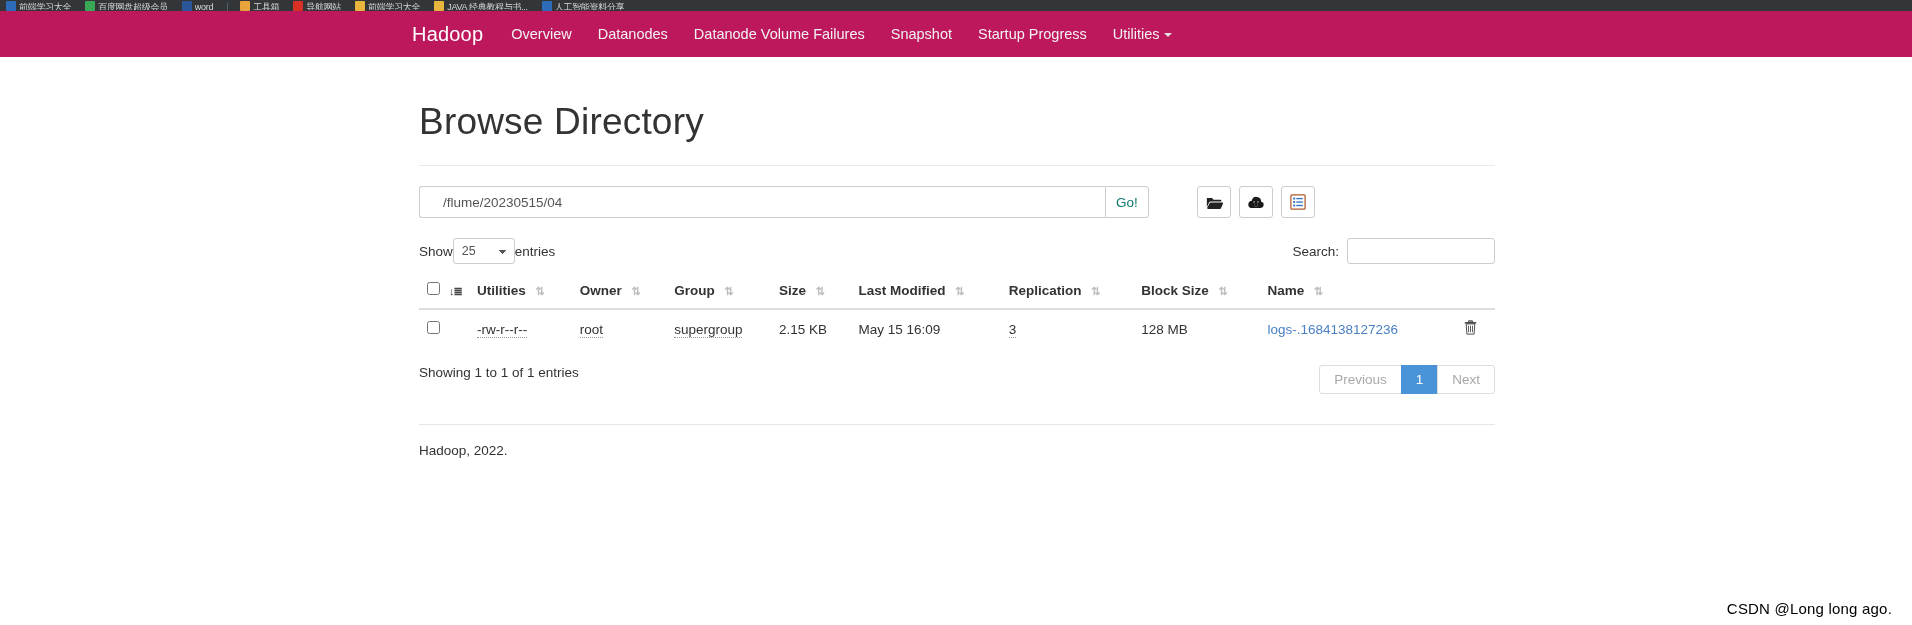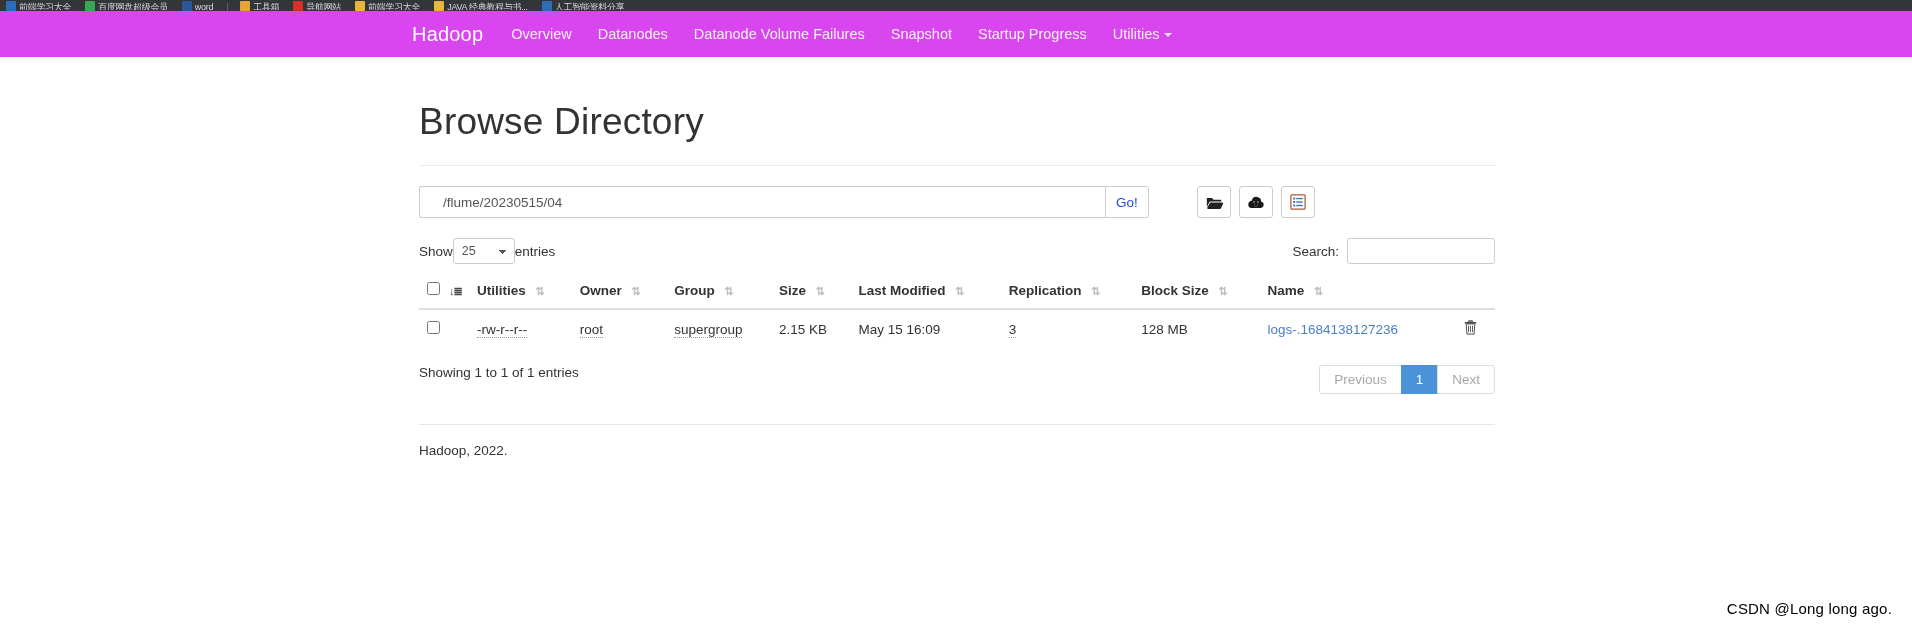--- a/index.html
+++ b/index.html
@@ -41,21 +41,21 @@
     max-height: 8px;
   }
   .bm-sep {
     width: 1px; height: 8px; background: #5a5f63; margin-right: 12px;
   }
 
   
   .navbar {
     position: absolute; top: 11px; left: 0;
     width: 1912px; height: 46px;
-    background: #d946ef;
+    background: #be185d;
     display: flex; align-items: center;
   }
   .nav-inner {
     width: 1100px;
     margin: 0 auto;
     display: flex; align-items: center;
     padding-left: 6px;
   }
   .brand {
     color: #ffffff;
@@ -125,21 +125,21 @@
     outline: none;
     background: #ffffff;
   }
   .go-btn {
     height: 32px;
     min-width: 44px;
     border: 1px solid #cccccc;
     border-radius: 0 3px 3px 0;
     background: #ffffff;
     font-size: 13.5px;
-    color: #1d4ed8;
+    color: #0f766e;
     cursor: pointer;
     font-family: "Liberation Sans", sans-serif;
     padding: 0 10px;
   }
   .icon-btns { display: flex; margin-left: 48px; gap: 8px; }
   .icon-btn {
     width: 34px; height: 32px;
     border: 1px solid #cccccc;
     border-radius: 3px;
     background: #ffffff;

